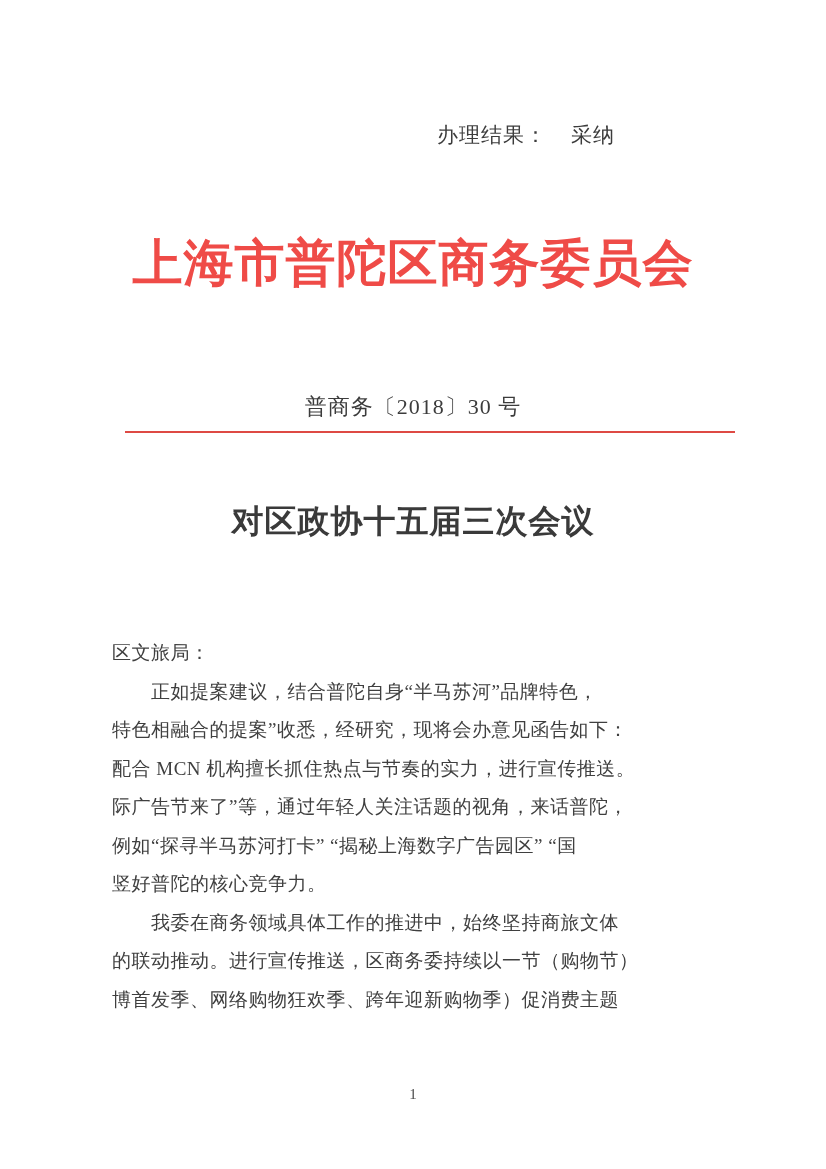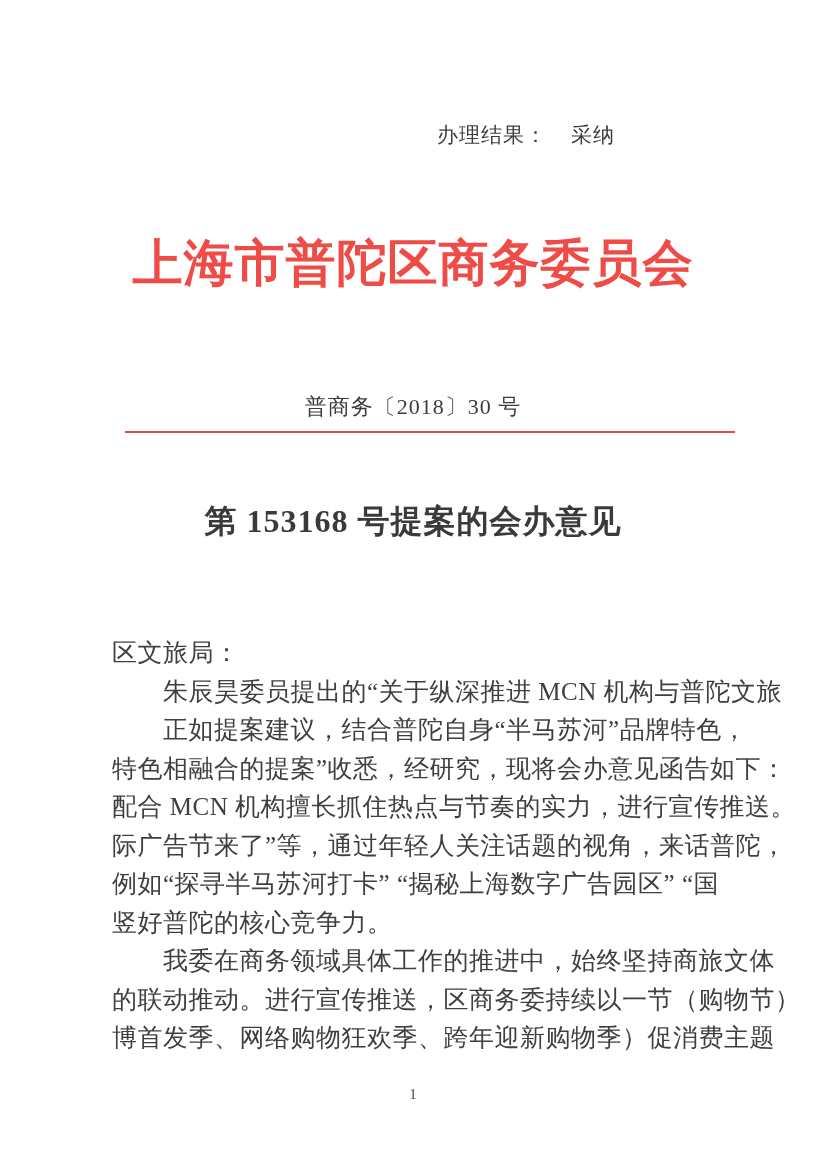--- a/index.html
+++ b/index.html
@@ -78,21 +78,21 @@
     color: #3a3a3a;
     letter-spacing: 1px;
     white-space: nowrap;
   }
   
   .doc-body {
     position: absolute;
     top: 634px;
     left: 112px;
     width: 616px;
-    font-size: 25px;
+    font-size: 19px;
     line-height: 38.5px;
     color: #3f3f3f;
     letter-spacing: 0.5px;
   }
   .body-line {
     white-space: nowrap;
   }
   
   .page-number {
     position: absolute;
@@ -115,26 +115,25 @@
     </div>
   </div>
 
   <h1 class="org-title">上海市普陀区商务委员会</h1>
 
   <div class="doc-number">普商务〔2018〕30 号</div>
 
   <div class="red-rule"></div>
 
   <h2 class="doc-title">
-    <div>第 153168 号提案的会办意见</div>
+    <div>对区政协十五届三次会议</div>
   </h2>
 
   <div class="doc-body">
     <div class="body-line">区文旅局：</div>
-    <div class="body-line">　　朱辰昊委员提出的“关于纵深推进 MCN 机构与普陀文旅</div>
     <div class="body-line">　　正如提案建议，结合普陀自身“半马苏河”品牌特色，</div>
     <div class="body-line">特色相融合的提案”收悉，经研究，现将会办意见函告如下：</div>
     <div class="body-line">配合 MCN 机构擅长抓住热点与节奏的实力，进行宣传推送。</div>
     <div class="body-line">际广告节来了”等，通过年轻人关注话题的视角，来话普陀，</div>
     <div class="body-line">例如“探寻半马苏河打卡” “揭秘上海数字广告园区” “国</div>
     <div class="body-line">竖好普陀的核心竞争力。</div>
     <div class="body-line">　　我委在商务领域具体工作的推进中，始终坚持商旅文体</div>
     <div class="body-line">的联动推动。进行宣传推送，区商务委持续以一节（购物节）</div>
     <div class="body-line">博首发季、网络购物狂欢季、跨年迎新购物季）促消费主题</div>
   </div>

